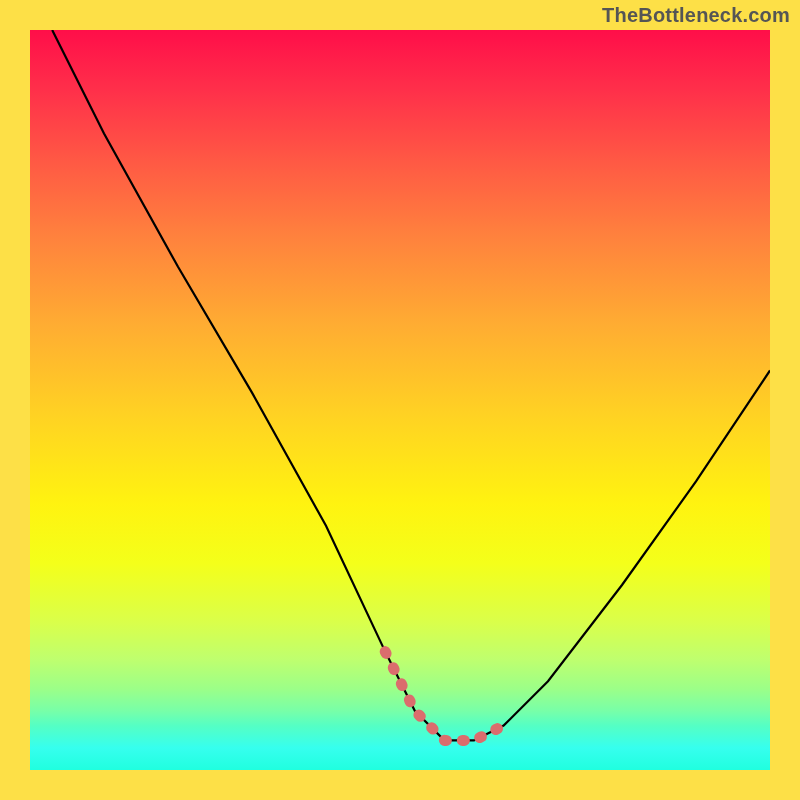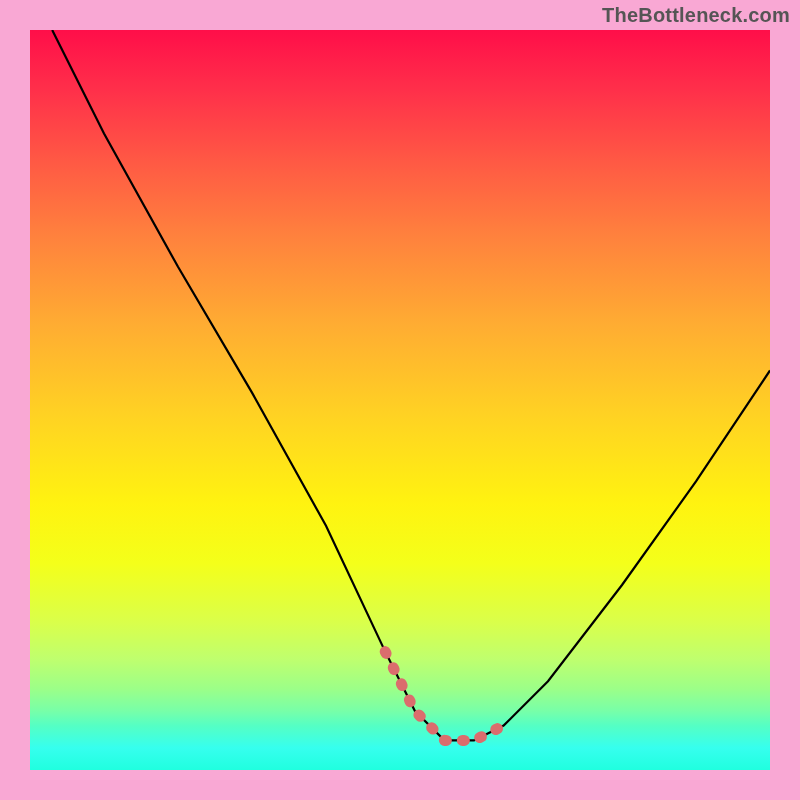--- a/index.html
+++ b/index.html
@@ -8,21 +8,21 @@
     width: 800px;
     height: 800px;
     background: #000;
     overflow: hidden;
     font-family: Arial, Helvetica, sans-serif;
   }
   .outer {
     position: relative;
     width: 800px;
     height: 800px;
-    background: #f9a8d4;
+    background: #fde047;
   }
   .watermark {
     position: absolute;
     top: 4px;
     right: 10px;
     color: #555;
     font-size: 20px;
     font-weight: 600;
     letter-spacing: 0.2px;
     z-index: 30;

